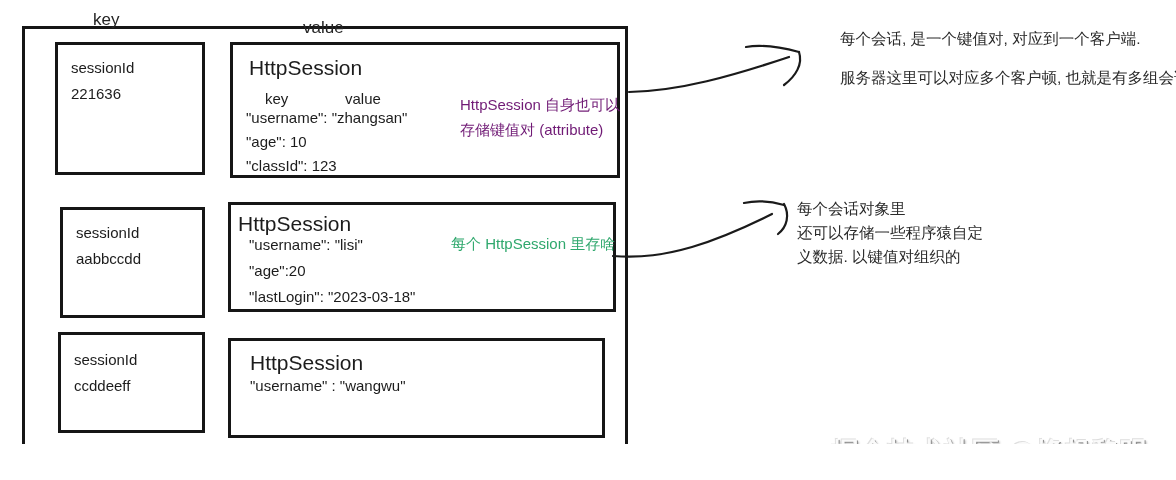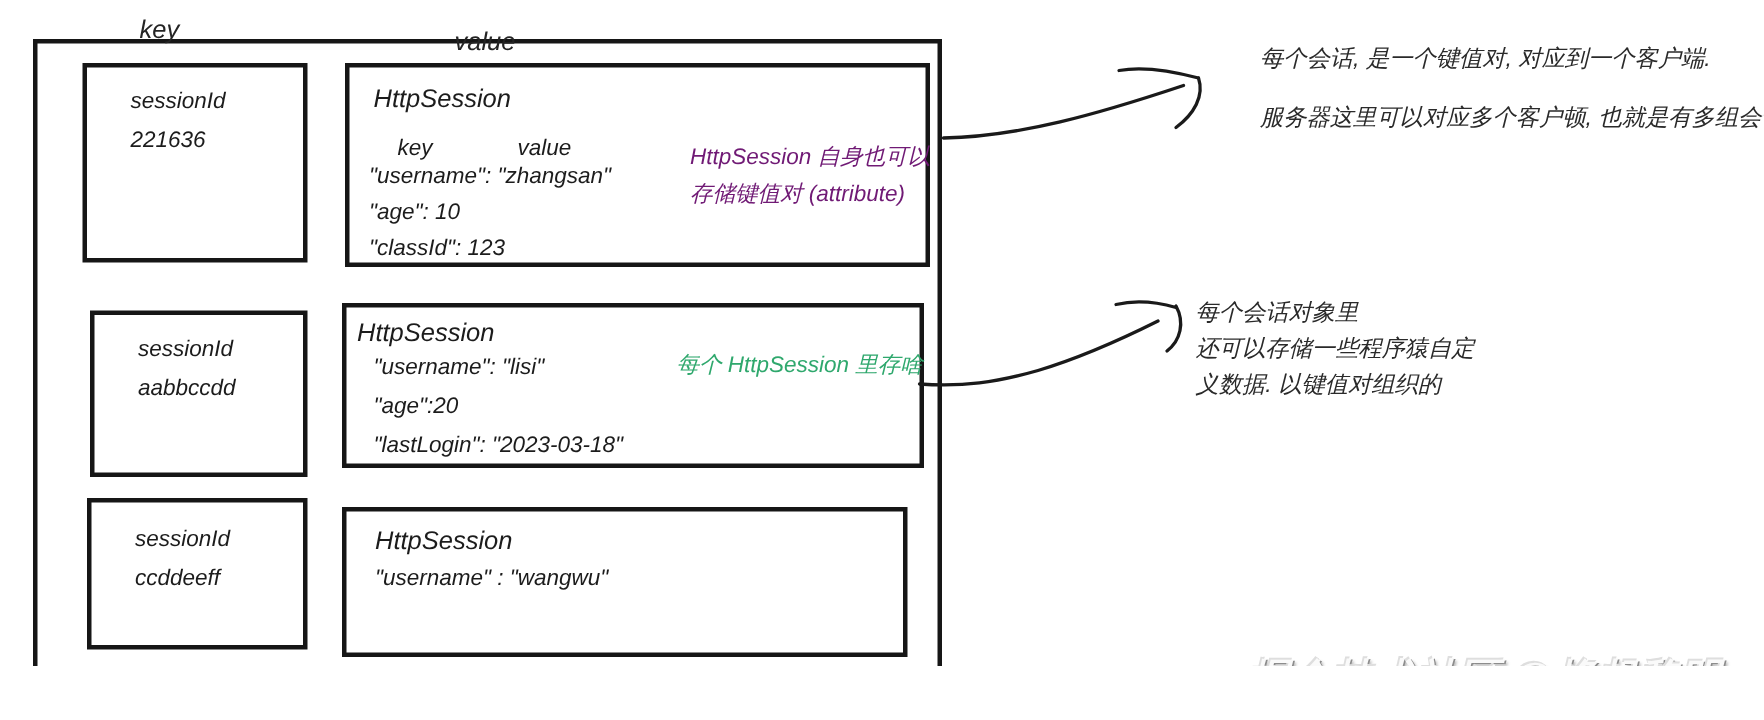--- a/index.html
+++ b/index.html
@@ -1,30 +1,30 @@
 <!DOCTYPE html>
 <html><head>
 <meta charset="utf-8">
 <style>
   html,body{margin:0;padding:0;background:#fff;}
   .canvas{
     position:relative;width:1176px;height:444px;background:#ffffff;
-    font-family:"Liberation Sans","DejaVu Sans",sans-serif;color:#1a1a1a;overflow:hidden;font-style:italic;
+    font-family:"Liberation Sans","DejaVu Sans",sans-serif;color:#1a1a1a;overflow:hidden;
   }
   .abs{position:absolute;}
   .outer-box{
     left:22px;top:26px;width:606px;height:429px;
     border:3px solid #161616;box-sizing:border-box;z-index:1;
   }
   .col-label{font-size:17px;color:#242424;z-index:3;background:transparent;}
   .box{
     border:3px solid #161616;box-sizing:border-box;background:#fff;z-index:2;
   }
-  .kb-text{position:absolute;left:13px;top:10px;font-size:15px;line-height:26px;color:#1c1c1c;margin-left:16px;}
-  .vb-title{position:absolute;font-size:17px;color:#1c1c1c;white-space:nowrap;}
+  .kb-text{position:absolute;left:13px;top:10px;font-size:15px;line-height:26px;color:#1c1c1c;}
+  .vb-title{position:absolute;font-size:21px;color:#1c1c1c;white-space:nowrap;}
   .kv-header{position:absolute;font-size:15px;color:#1c1c1c;}
   .entries{position:absolute;font-size:15px;color:#1c1c1c;white-space:nowrap;}
   .entries div{height:24px;line-height:24px;}
   .entries.wide div{height:26px;line-height:26px;}
   .note{position:absolute;font-size:15px;white-space:nowrap;}
   .note div{line-height:25px;}
   .red-note{color:#701a75;}
   .green-note{color:#2fa86d;margin-top:12px;}
   .green-note div{line-height:26px;}
   .side-note{font-size:15.5px;color:#2a2a2a;white-space:nowrap;z-index:3;}

